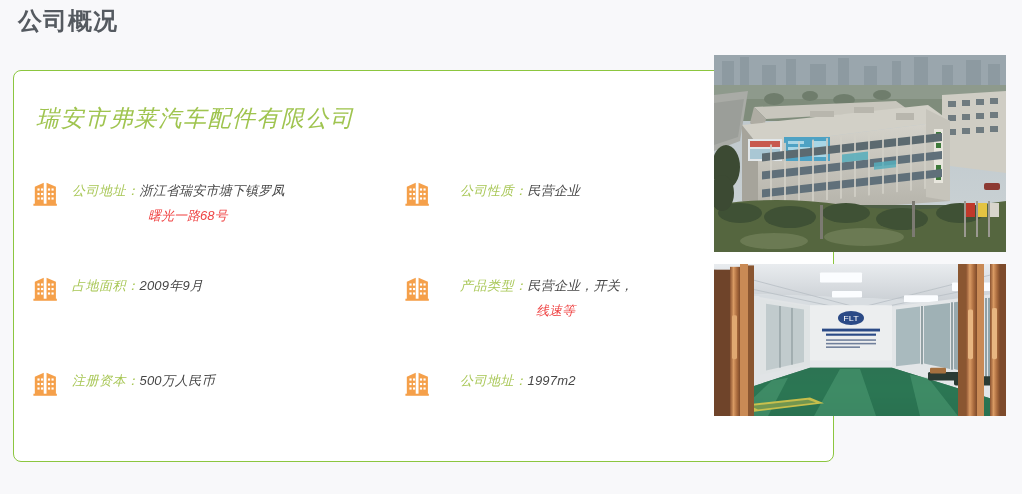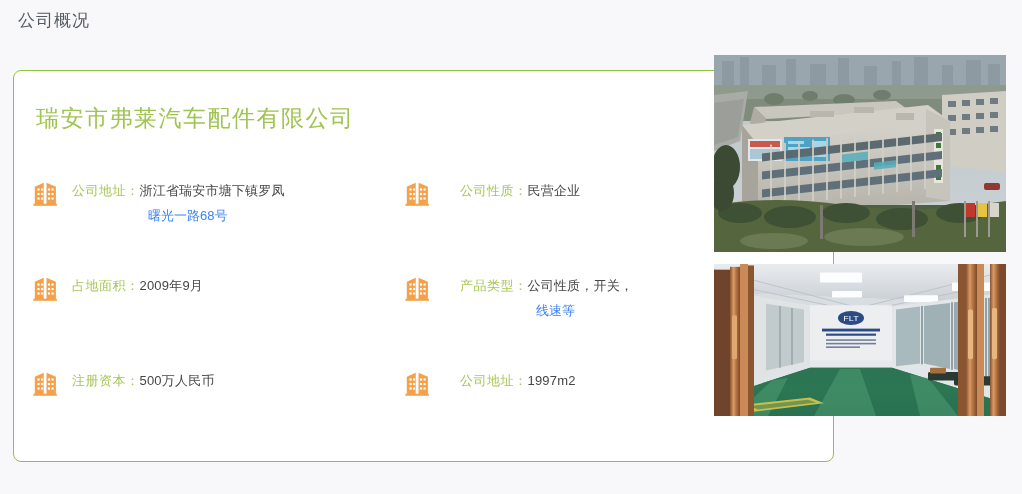--- a/index.html
+++ b/index.html
@@ -12,37 +12,39 @@
     background: #f8f8fa;
     font-family: "Liberation Sans", "DejaVu Sans", sans-serif;
     position: relative;
   }
 
   
   .page-title {
     position: absolute;
     left: 18px;
     top: 6px;
-    font-size: 17px;
+    font-size: 24px;
     color: #555a60;
     letter-spacing: 1px;
     line-height: 30px;
     white-space: nowrap;
+    font-weight: bold;
   }
 
   
   .card {
     position: absolute;
     left: 13px;
     top: 70px;
     width: 821px;
     height: 392px;
     background: #ffffff;
     border: 1px solid #8cc63f;
     border-radius: 8px;
+    font-style: italic;
   }
 
   .company-name {
     position: absolute;
     left: 22px;
     top: 32px;
     font-size: 23px;
     color: #9fc44f;
     letter-spacing: 1.5px;
     white-space: nowrap;
@@ -90,21 +92,21 @@
   .info-label {
     color: #a8c756;
     letter-spacing: 0.5px;
   }
   .info-value {
     color: #464646;
     letter-spacing: 0.2px;
   }
   .value-line2 {
     display: block;
-    color: #3b82f6;
+    color: #ef4444;
     padding-left: 76px;
   }
 
   
   .photo {
     position: absolute;
     overflow: hidden;
     background: #9aa3a6;
   }
   .photo-top {
@@ -228,21 +230,21 @@
             <rect x="9.6" y="21.8" width="2.3" height="2.3" fill="#ffffff"></rect>
             <rect x="17" y="12.2" width="2.3" height="2.3" fill="#ffffff"></rect>
             <rect x="20.8" y="12.2" width="2.3" height="2.3" fill="#ffffff"></rect>
             <rect x="17" y="17" width="2.3" height="2.3" fill="#ffffff"></rect>
             <rect x="20.8" y="17" width="2.3" height="2.3" fill="#ffffff"></rect>
             <rect x="17" y="21.8" width="2.3" height="2.3" fill="#ffffff"></rect>
             <rect x="20.8" y="21.8" width="2.3" height="2.3" fill="#ffffff"></rect>
           </svg>
         </span>
         <div class="info-text">
-          <span class="info-label">产品类型：</span><span class="info-value">公司性质，开关，</span>
+          <span class="info-label">产品类型：</span><span class="info-value">民营企业，开关，</span>
           <span class="value-line2">线速等</span>
         </div>
       </div>
 
     </div>
 
     <div class="info-row">
 
       <div class="info-cell">
         <span class="bld-icon">

